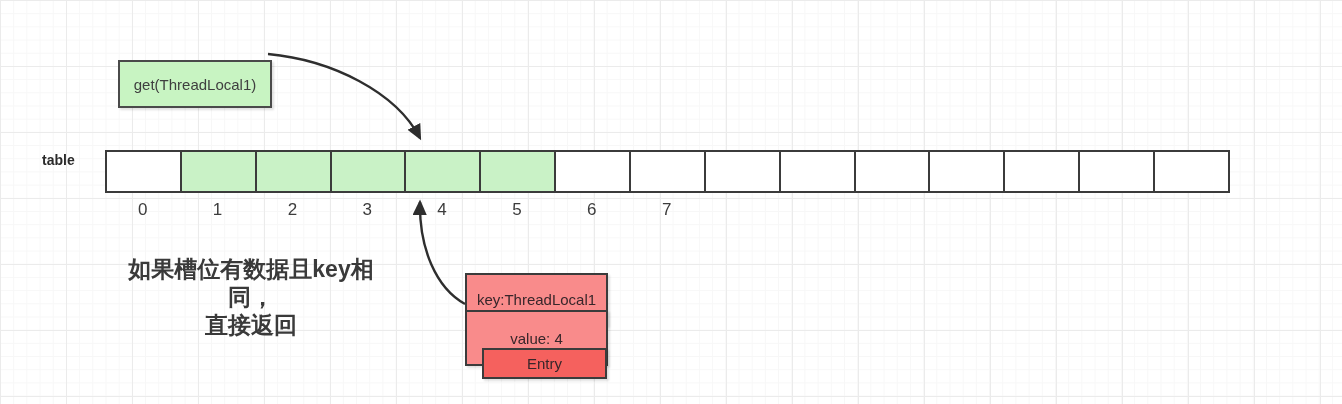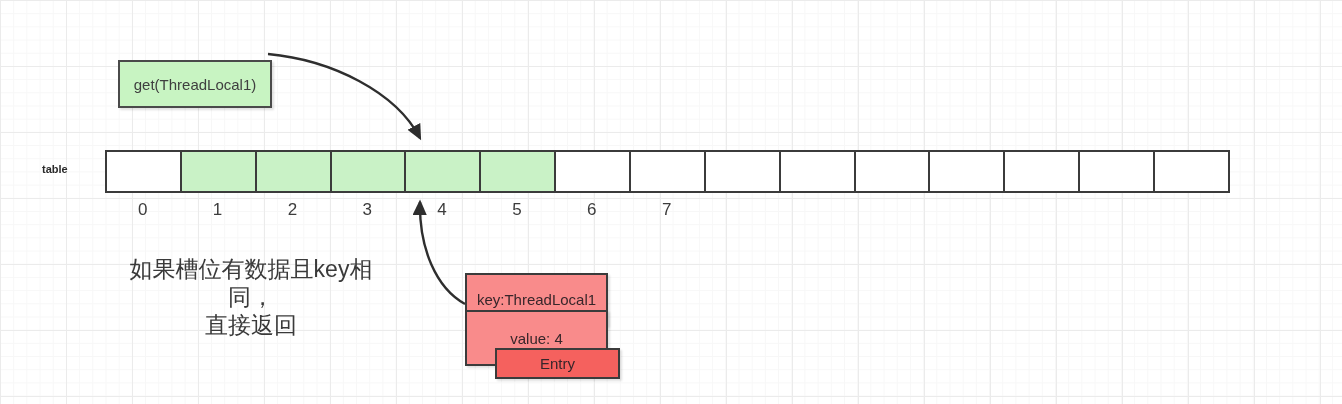--- a/index.html
+++ b/index.html
@@ -23,55 +23,55 @@
   .get-box{
     position:absolute;left:118px;top:32px;width:150px;height:44px;
     background:var(--green-box-fill);
     border:2px solid #4a4a4a;
     box-shadow:2px 2px 2px rgba(0,0,0,0.12);
     display:flex;align-items:center;justify-content:center;
     font-size:15px;color:#3f3f3f;margin-top:28px;
   }
 
   .table-label{
-    position:absolute;left:42px;top:163px;
-    font-size:11px;font-weight:bold;color:#2b2b2b;
+    position:absolute;left:42px;top:152px;
+    font-size:14px;font-weight:bold;color:#2b2b2b;
   }
   .table-row{
     position:absolute;left:105px;top:150px;width:1125px;height:43px;
     display:flex;box-sizing:border-box;
   }
   .cell{
     flex:1;box-sizing:border-box;position:relative;
     background:#ffffff;border:2px solid var(--box-border);
     margin-left:-2px;
   }
   .cell:first-child{margin-left:0;}
   .cell.green{background:var(--green-cell-fill);}
   .cell-index{
     position:absolute;top:48px;left:50%;transform:translateX(-58%);
     font-size:17px;color:#3c3c3c;
   }
 
   .annotation{
     position:absolute;left:118px;top:255px;width:266px;
-    text-align:center;font-size:23px;font-weight:normal;
+    text-align:center;font-size:23px;font-weight:bold;
     color:var(--text-dark);line-height:1.22;
   }
 
   .stack-box{
     position:absolute;box-sizing:border-box;
     border:2px solid var(--box-border);
     box-shadow:2px 2px 2px rgba(0,0,0,0.12);
     display:flex;align-items:center;justify-content:center;
     font-size:15px;color:#38262a;
   }
   .key-box{left:465px;top:273px;width:143px;height:53px;background:var(--pink-fill);}
   .value-box{left:465px;top:310px;width:143px;height:56px;background:var(--pink-fill);}
-  .entry-box{left:495px;top:348px;width:125px;height:31px;background:var(--red-fill);}
+  .entry-box{left:482px;top:348px;width:125px;height:31px;background:var(--red-fill);}
 </style>
 </head>
 <body>
 
 <div class="canvas">
 
   <svg class="arrows" viewBox="0 0 1342 404" xmlns="http://www.w3.org/2000/svg">
     <defs>
       <marker id="arrowhead" markerWidth="7" markerHeight="7" refX="5.5" refY="3" orient="auto">
         <path d="M0,0 L6.5,3 L0,6 Z" fill="#2e2e2e"></path>

